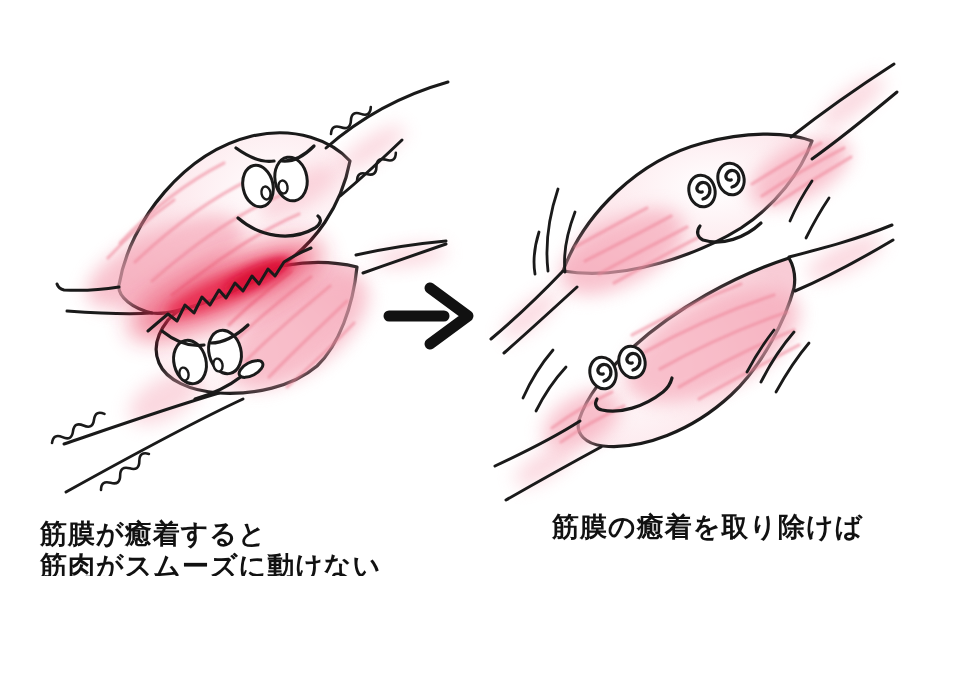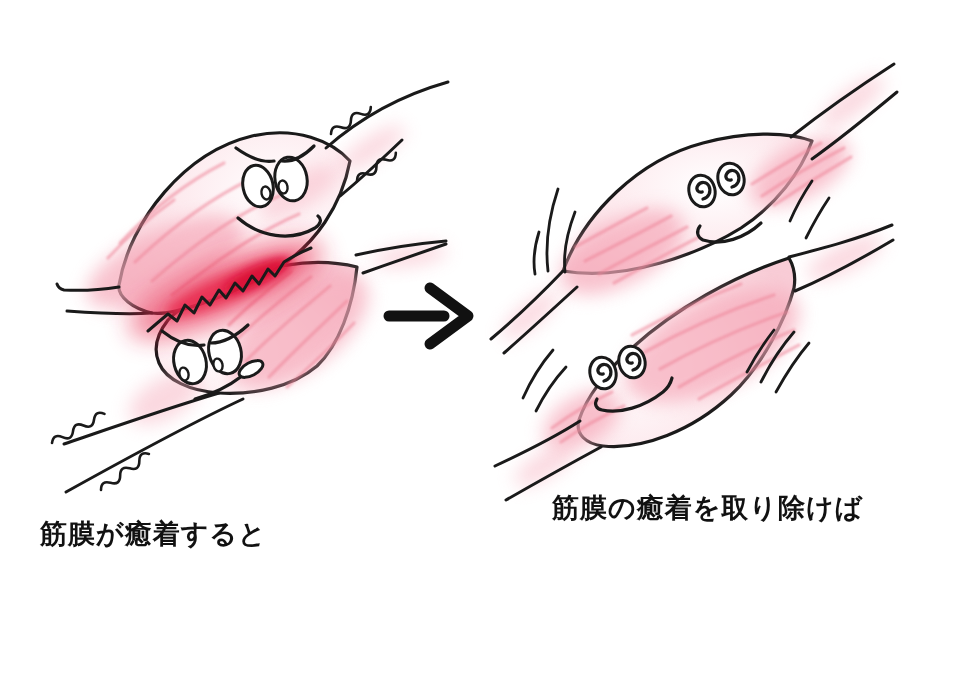--- a/index.html
+++ b/index.html
@@ -28,21 +28,21 @@
   .redC{fill:var(--adhesion-red-deep);filter:url(#b4);opacity:.9;}
   .s0{stop-color:#ffffff;}
   .s1{stop-color:var(--muscle-pink-mid);}
   .s2{stop-color:var(--muscle-pink);}
   
   .caption{
     position:absolute;color:var(--caption-black);white-space:nowrap;
     font-weight:800;font-size:27px;line-height:32px;letter-spacing:1px;
   }
   #cap-before{left:40px;top:518px;}
-  #cap-after{left:552px;top:492px;}
+  #cap-after{left:552px;top:511px;}
 </style>
 </head>
 <body>
 
 <div id="canvas">
 
   <svg id="art" width="960" height="694" viewBox="0 0 960 694">
     <defs>
       <filter id="b1" x="-50%" y="-50%" width="200%" height="200%">
           <feGaussianBlur stdDeviation="1.2"></feGaussianBlur>
@@ -251,17 +251,18 @@
           <path class="speed" d="M539,232 C534,248 533,262 535,274"></path>
           <path class="speed" d="M790,221 C796,207 804,193 812,181"></path>
           <path class="speed" d="M806,238 C813,224 821,210 829,198"></path>
         </g>
       </g>
     </g>
   </svg>
 
   <div class="caption" id="cap-before">
     <span style="display:block">筋膜が癒着すると</span>
+    <span style="display:block">筋肉がスムーズに動けない</span>
   </div>
   <div class="caption" id="cap-after">
     <span style="display:block">筋膜の癒着を取り除けば</span>
   </div>
 </div>
 
 </body></html>

